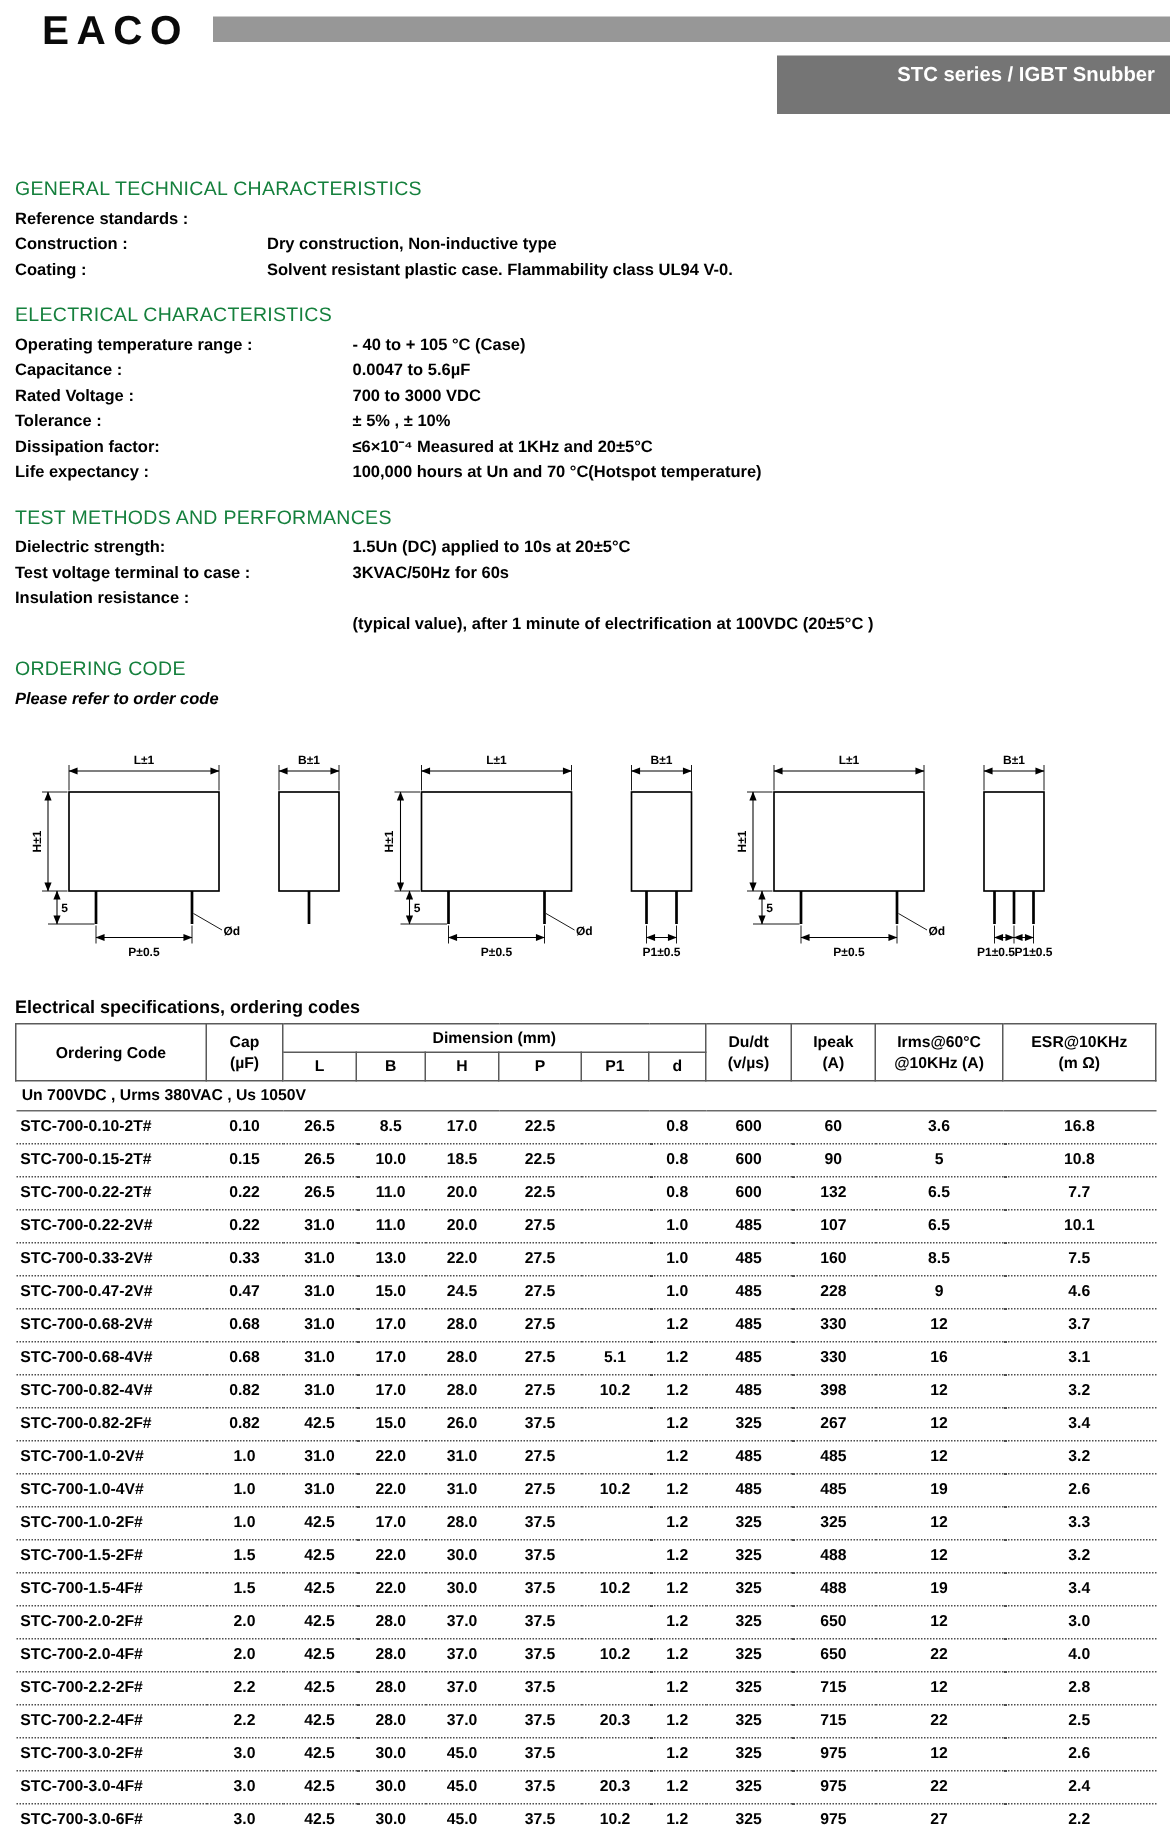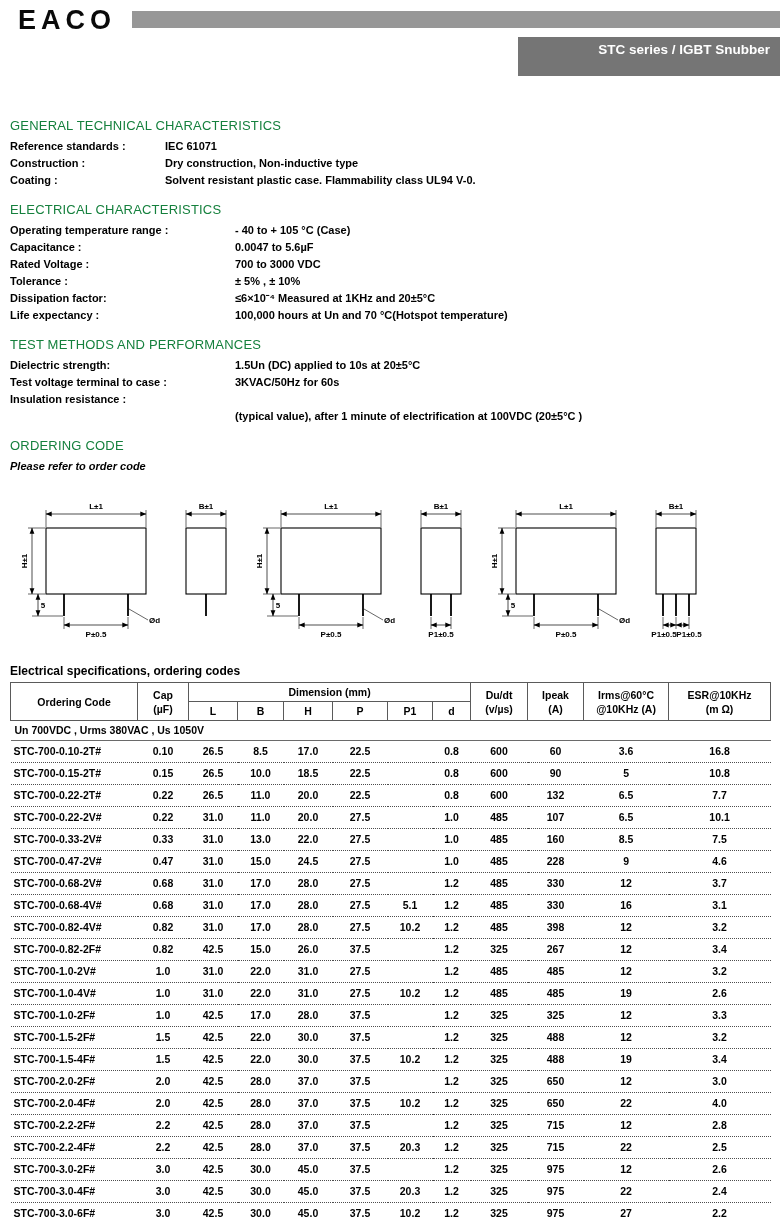--- a/index.html
+++ b/index.html
@@ -1,31 +1,31 @@
 <!DOCTYPE html>
 <html><head>
 <meta charset="utf-8">
 <style>
   html,body{margin:0;padding:0;}
   body{
     width:780px;height:1222px;overflow:hidden;background:#fff;color:#000;
     font-family:"Liberation Sans",sans-serif;position:relative;
   }
   
-  .topbar{display:flex;align-items:flex-start;padding:8px 0 0 18px;}
+  .topbar{display:flex;align-items:flex-start;padding:8px 0 0 28px;}
   .logo{font-size:27px;font-weight:bold;letter-spacing:5px;line-height:24px;color:#0a0a0a;}
   .topbar-strip{flex:1;height:17px;background:#979797;margin-left:16px;margin-top:3px;}
   .banner{margin-top:5px;margin-left:518px;height:39px;background:#757575;color:#fff;
     font-weight:bold;font-size:13.5px;line-height:25px;text-align:right;padding-right:10px;}
   
   .content{padding:0 10px;}
   .section-title{font-size:13px;font-weight:400;color:#15803d;margin:13px 0 5px 0;letter-spacing:.2px;}
   .section-title.first{margin-top:42px;}
   .spec-row{display:flex;line-height:17px;font-size:11px;font-weight:bold;}
-  .spec-label{width:155px;flex:none;}
+  .spec-label{width:168px;flex:none;}
   .sec-wide .spec-label{width:225px;}
   .spec-value{flex:1;}
   .order-note{font-style:italic;font-weight:bold;font-size:11px;margin-top:7px;}
   
   .drawings{display:flex;margin:26px 8px 0 8px;height:150px;}
   .draw .body{fill:none;stroke:#000;stroke-width:1.1;}
   .draw .lead{stroke:#000;stroke-width:1.8;}
   .draw .dim{stroke:#000;stroke-width:0.7;}
   .draw .ext{stroke:#000;stroke-width:0.6;}
   .draw text{font-family:"Liberation Sans",sans-serif;font-weight:bold;font-size:8px;fill:#000;}
@@ -50,21 +50,20 @@
 <div class="banner">
   <span>STC series / IGBT Snubber</span>
 </div>
 
 <div class="content">
 
   <h2 class="section-title first">GENERAL TECHNICAL CHARACTERISTICS</h2>
   <div class="spec-list">
       <div class="spec-row">
         <span class="spec-label">Reference standards :</span>
-        <span class="spec-value">IEC 61071</span>
       </div>
       <div class="spec-row">
         <span class="spec-label">Construction :</span>
         <span class="spec-value">Dry construction, Non-inductive type</span>
       </div>
       <div class="spec-row">
         <span class="spec-label">Coating :</span>
         <span class="spec-value">Solvent resistant plastic case. Flammability class UL94 V-0.</span>
       </div>
     </div>

